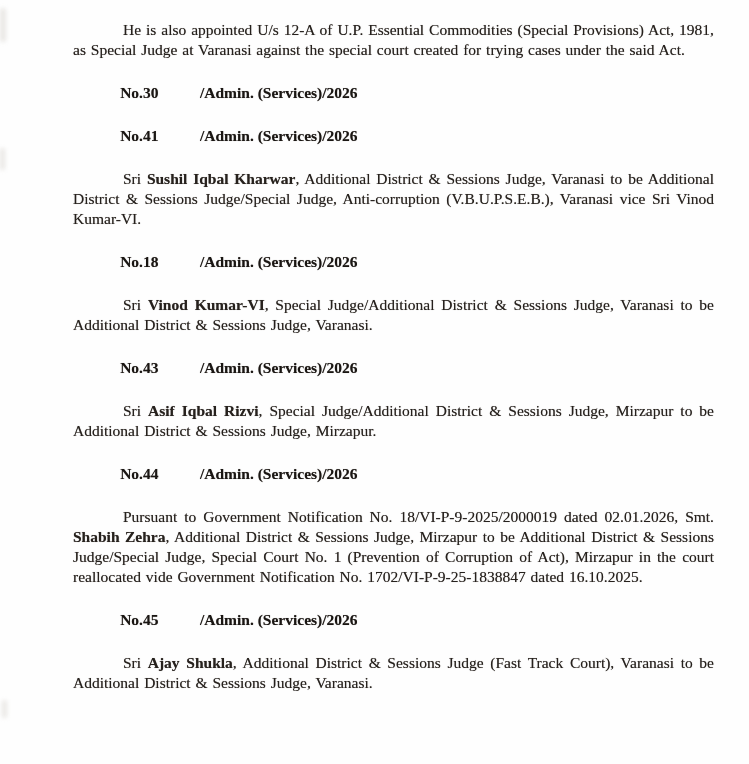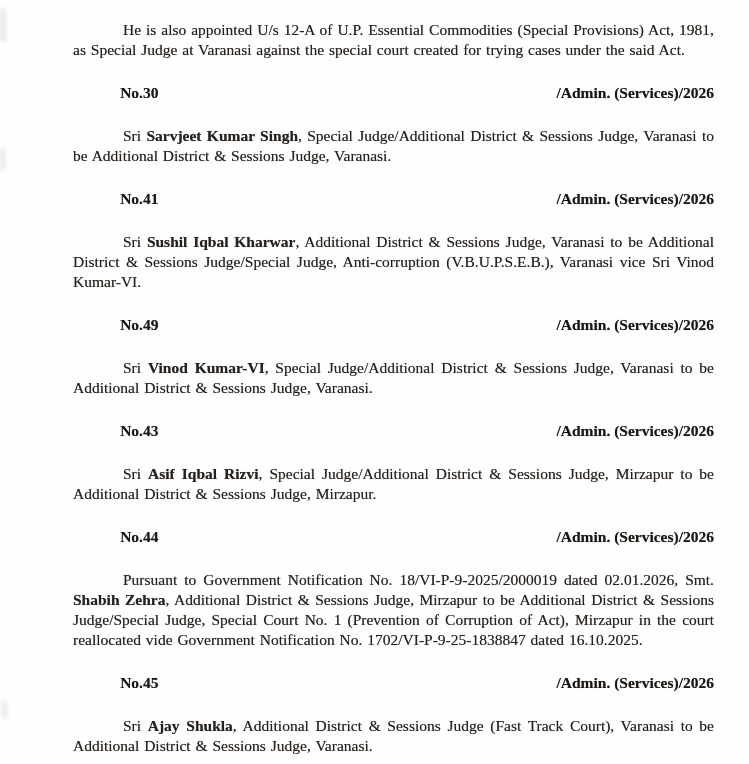--- a/index.html
+++ b/index.html
@@ -30,21 +30,21 @@
   .para b{font-weight:700;}
   .no-line{
     display:flex;
     font-weight:700;
     color:var(--heading);
     margin-bottom:23px;
     white-space:nowrap;
   }
   .no-label{width:70px;flex:0 0 70px;text-align:right;}
   .no-value{width:57px;flex:0 0 57px;}
-  .no-ref{flex:1;text-align:right;}
+  .no-ref{flex:1;}
   .artifact{
     position:absolute;
     background:#e9e7e4;
     filter:blur(2px);
     border-radius:3px;
   }
   .a1{left:0;top:8px;width:6px;height:34px;}
   .a2{left:0;top:148px;width:5px;height:22px;}
   .a3{left:2px;top:700px;width:5px;height:18px;}
 </style>
@@ -58,36 +58,35 @@
   <div class="artifact a3"></div>
 
   <p class="para"><span>He is also appointed U/s 12-A of U.P. Essential Commodities (Special Provisions) Act, 1981, as Special Judge at Varanasi against the special court created for trying cases under the said Act.</span></p>
 
   <section>
     <div class="no-line">
       <span class="no-label">No.</span>
       <span class="no-value">30</span>
       <span class="no-ref">/Admin. (Services)/2026</span>
     </div>
-    <p class="para"><span>Sri </span><b>Sarvjeet Kumar Singh</b><span>, Special Judge/Additional District &amp; Sessions Judge, Varanasi to be Additional District &amp; Sessions Judge, Varanasi.</span></p>
   </section>
 
   <section>
     <div class="no-line">
       <span class="no-label">No.</span>
       <span class="no-value">41</span>
       <span class="no-ref">/Admin. (Services)/2026</span>
     </div>
     <p class="para"><span>Sri </span><b>Sushil Iqbal Kharwar</b><span>, Additional District &amp; Sessions Judge, Varanasi to be Additional District &amp; Sessions Judge/Special Judge, Anti-corruption (V.B.U.P.S.E.B.), Varanasi vice Sri Vinod Kumar-VI.</span></p>
   </section>
 
   <section>
     <div class="no-line">
       <span class="no-label">No.</span>
-      <span class="no-value">49</span>
+      <span class="no-value">18</span>
       <span class="no-ref">/Admin. (Services)/2026</span>
     </div>
     <p class="para"><span>Sri </span><b>Vinod Kumar-VI</b><span>, Special Judge/Additional District &amp; Sessions Judge, Varanasi to be Additional District &amp; Sessions Judge, Varanasi.</span></p>
   </section>
 
   <section>
     <div class="no-line">
       <span class="no-label">No.</span>
       <span class="no-value">43</span>
       <span class="no-ref">/Admin. (Services)/2026</span>

